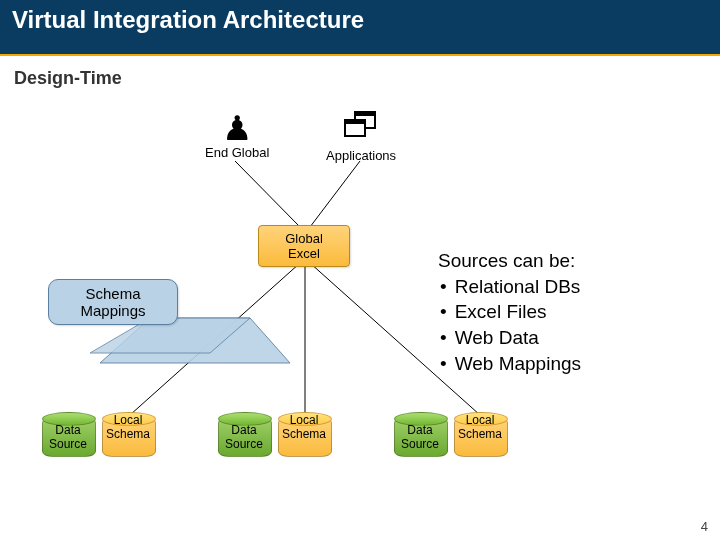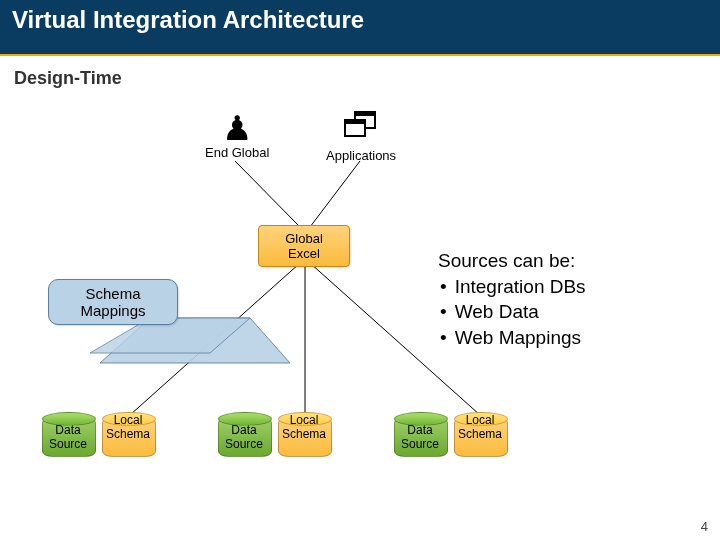--- a/index.html
+++ b/index.html
@@ -186,21 +186,22 @@
 
   <div class="schema-box" style="left:258px; top:122px; width:92px; height:42px; white-space:pre-line;">Global
 Excel</div>
 
   <div class="callout" style="left:48px; top:176px; width:130px; height:46px; white-space:pre-line;">Schema
 Mappings</div>
 
   <div class="sources" style="left:438px; top:108px;margin-top:37px;">
     <div>Sources can be:</div>
     <ul>
-      <li>Integration DBs</li>
+      <li>Relational DBs</li>
+      <li>Excel Files</li>
       <li>Web Data</li>
       <li>Web Mappings</li>
     </ul>
   </div>
 
   <div class="cylinder cyl-green" style="left:42px;  top:314px;"></div>
   <div class="cyl-label" style="left:38px; top:320px; white-space:pre-line;">Data
 Source</div>
   <div class="cylinder cyl-orange" style="left:102px; top:314px;"></div>
   <div class="cyl-label" style="left:98px; top:310px; white-space:pre-line;">Local

